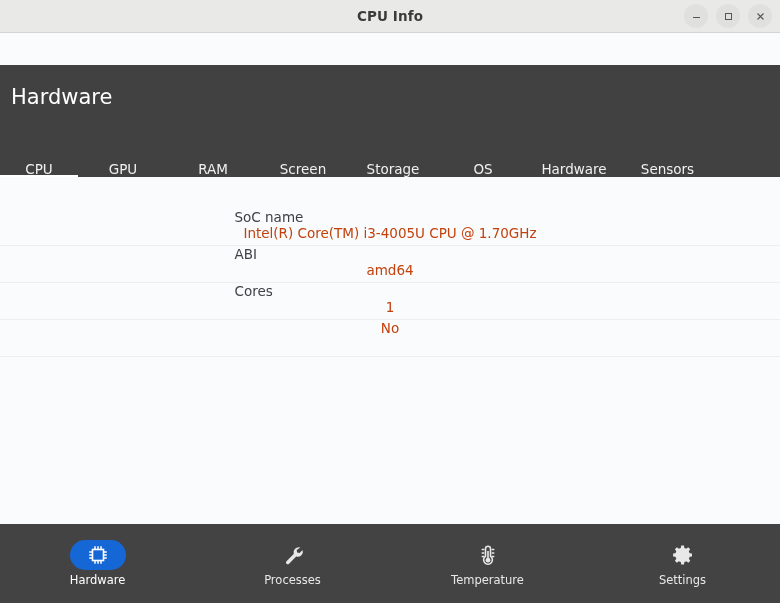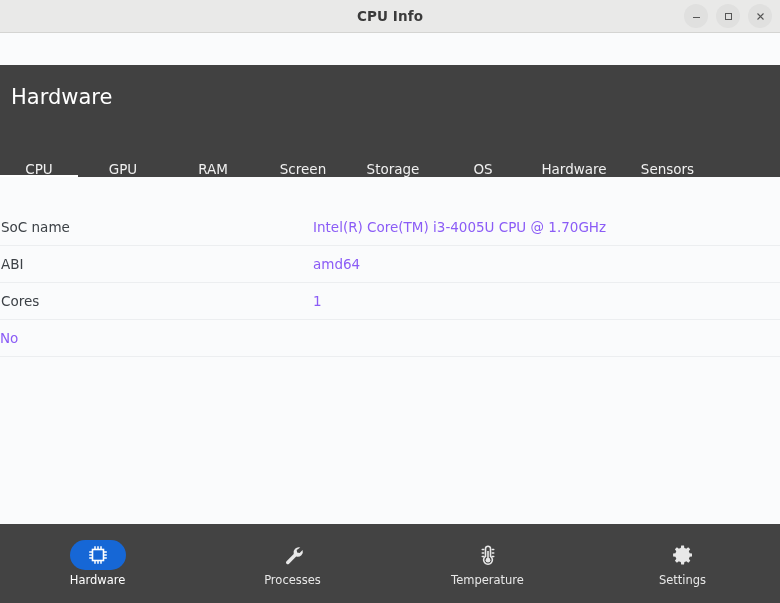--- a/index.html
+++ b/index.html
@@ -124,34 +124,35 @@
     flex: 1 1 auto;
     position: relative;
     overflow: hidden;
   }
   .info-row {
     height: 37px;
     display: flex;
     align-items: center;
     border-bottom: 1px solid #eceef0;
     box-sizing: border-box;
+    flex-direction: column;
   }
   .info-label {
     width: 313px;
     padding-left: 1px;
     box-sizing: border-box;
     font-size: 13.5px;
     color: #3c4146;
   }
   .info-row .info-label {
     padding-left: 1px;
   }
   .info-value {
     font-size: 13.5px;
-    color: #8b5cf6;
+    color: #c2410c;
   }
 
   
   .bottomnav {
     height: 79px;
     background: #434343;
     flex: 0 0 auto;
     display: flex;
     align-items: center;
   }

